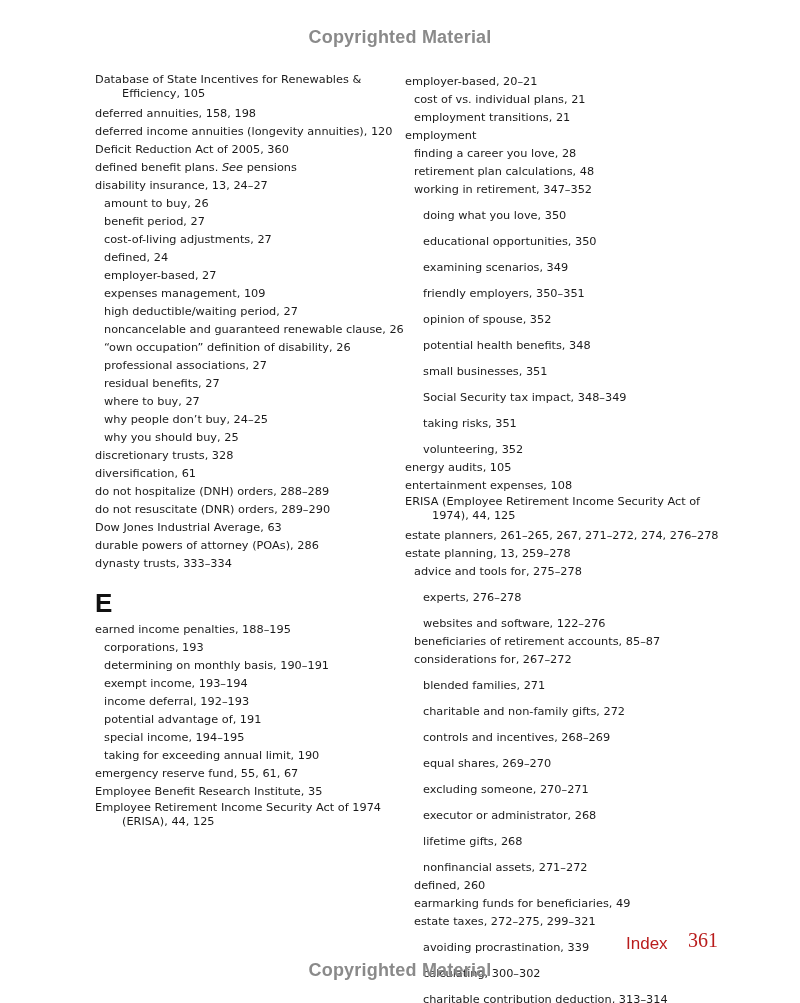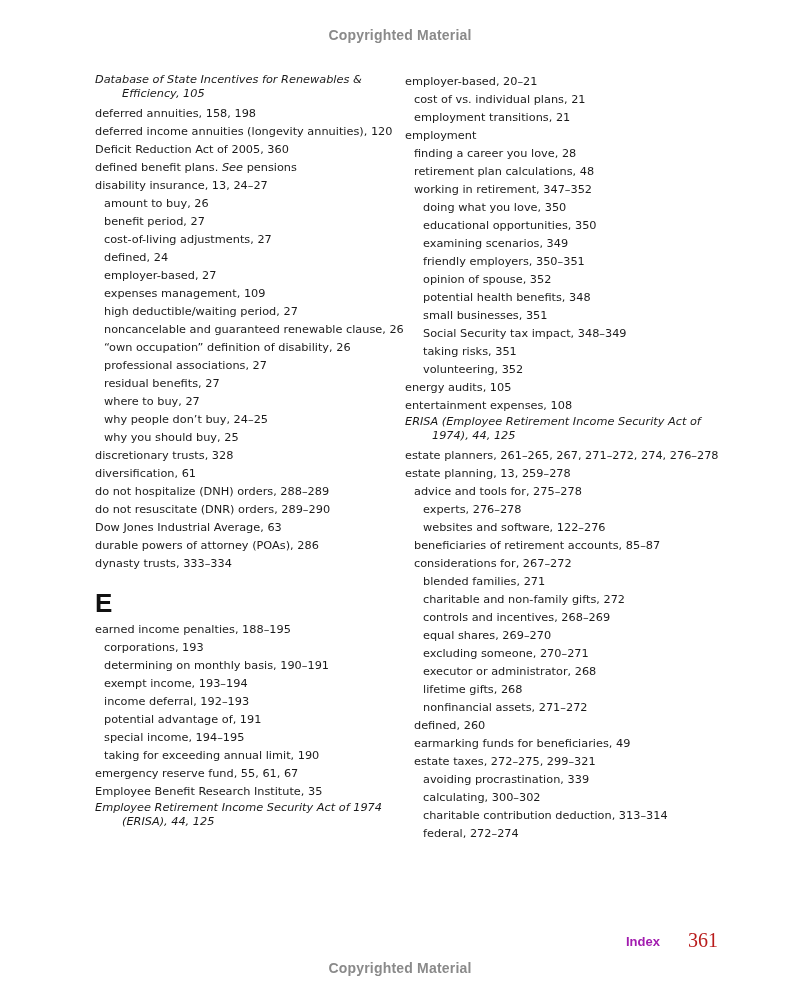--- a/index.html
+++ b/index.html
@@ -1,35 +1,35 @@
 <!DOCTYPE html>
 <html><head>
 <meta charset="utf-8">
 <style>
   html, body { margin: 0; padding: 0; background: #ffffff; }
   body { width: 800px; height: 1003px; position: relative; overflow: hidden;
          font-family: "DejaVu Sans", "Liberation Sans", sans-serif; color: #1a1a1a; }
   .watermark { position: absolute; left: 0; width: 800px; text-align: center;
                font-family: "Liberation Sans", sans-serif; font-weight: bold;
-               font-size: 14px; color: #8a8a8a; letter-spacing: 0.2px; }
+               font-size: 18px; color: #8a8a8a; letter-spacing: 0.2px; }
   .wm-top { top: 27px; }
   .wm-bottom { top: 960px; }
   .col { position: absolute; top: 73px; }
   .col-left { left: 95px; width: 300px; }
   .col-right { left: 405px; width: 320px; }
   .entry { font-size: 11.3px; line-height: 18px; position: relative; white-space: nowrap; }
   .entry.wrap { white-space: normal; line-height: 14px; padding-bottom: 4px; padding-top: 0px; }
   .lvl0 { padding-left: 0; }
   .lvl1 { padding-left: 9px; }
-  .lvl2 { padding-left: 18px; }
-  .wrap.lvl0 { padding-left: 27px; text-indent: -27px; font-style: italic; }
+  .lvl2 { padding-left: 18px; margin-top: 8px; }
+  .wrap.lvl0 { padding-left: 27px; text-indent: -27px; }
   .letter { font-family: "Liberation Sans", sans-serif; font-weight: bold; font-size: 26px;
             line-height: 28px; margin-top: 16px; margin-bottom: 4px; color: #111; }
   .footer-label { position: absolute; top: 934px; left: 626px; font-family: "Liberation Sans", sans-serif;
-                  font-weight: bold; font-size: 13px; color: #a21caf; }
+                  font-weight: normal; font-size: 17px; color: #b91c1c; }
   .footer-page { position: absolute; top: 929px; left: 688px; font-family: "Liberation Serif", serif;
                  font-size: 20px; color: #b91c1c; }
   i.see { font-style: italic; margin-top: 18px; }
 </style>
 </head>
 <body>
 
 <div class="watermark wm-top">Copyrighted Material</div>
 
 <div class="col col-left">

